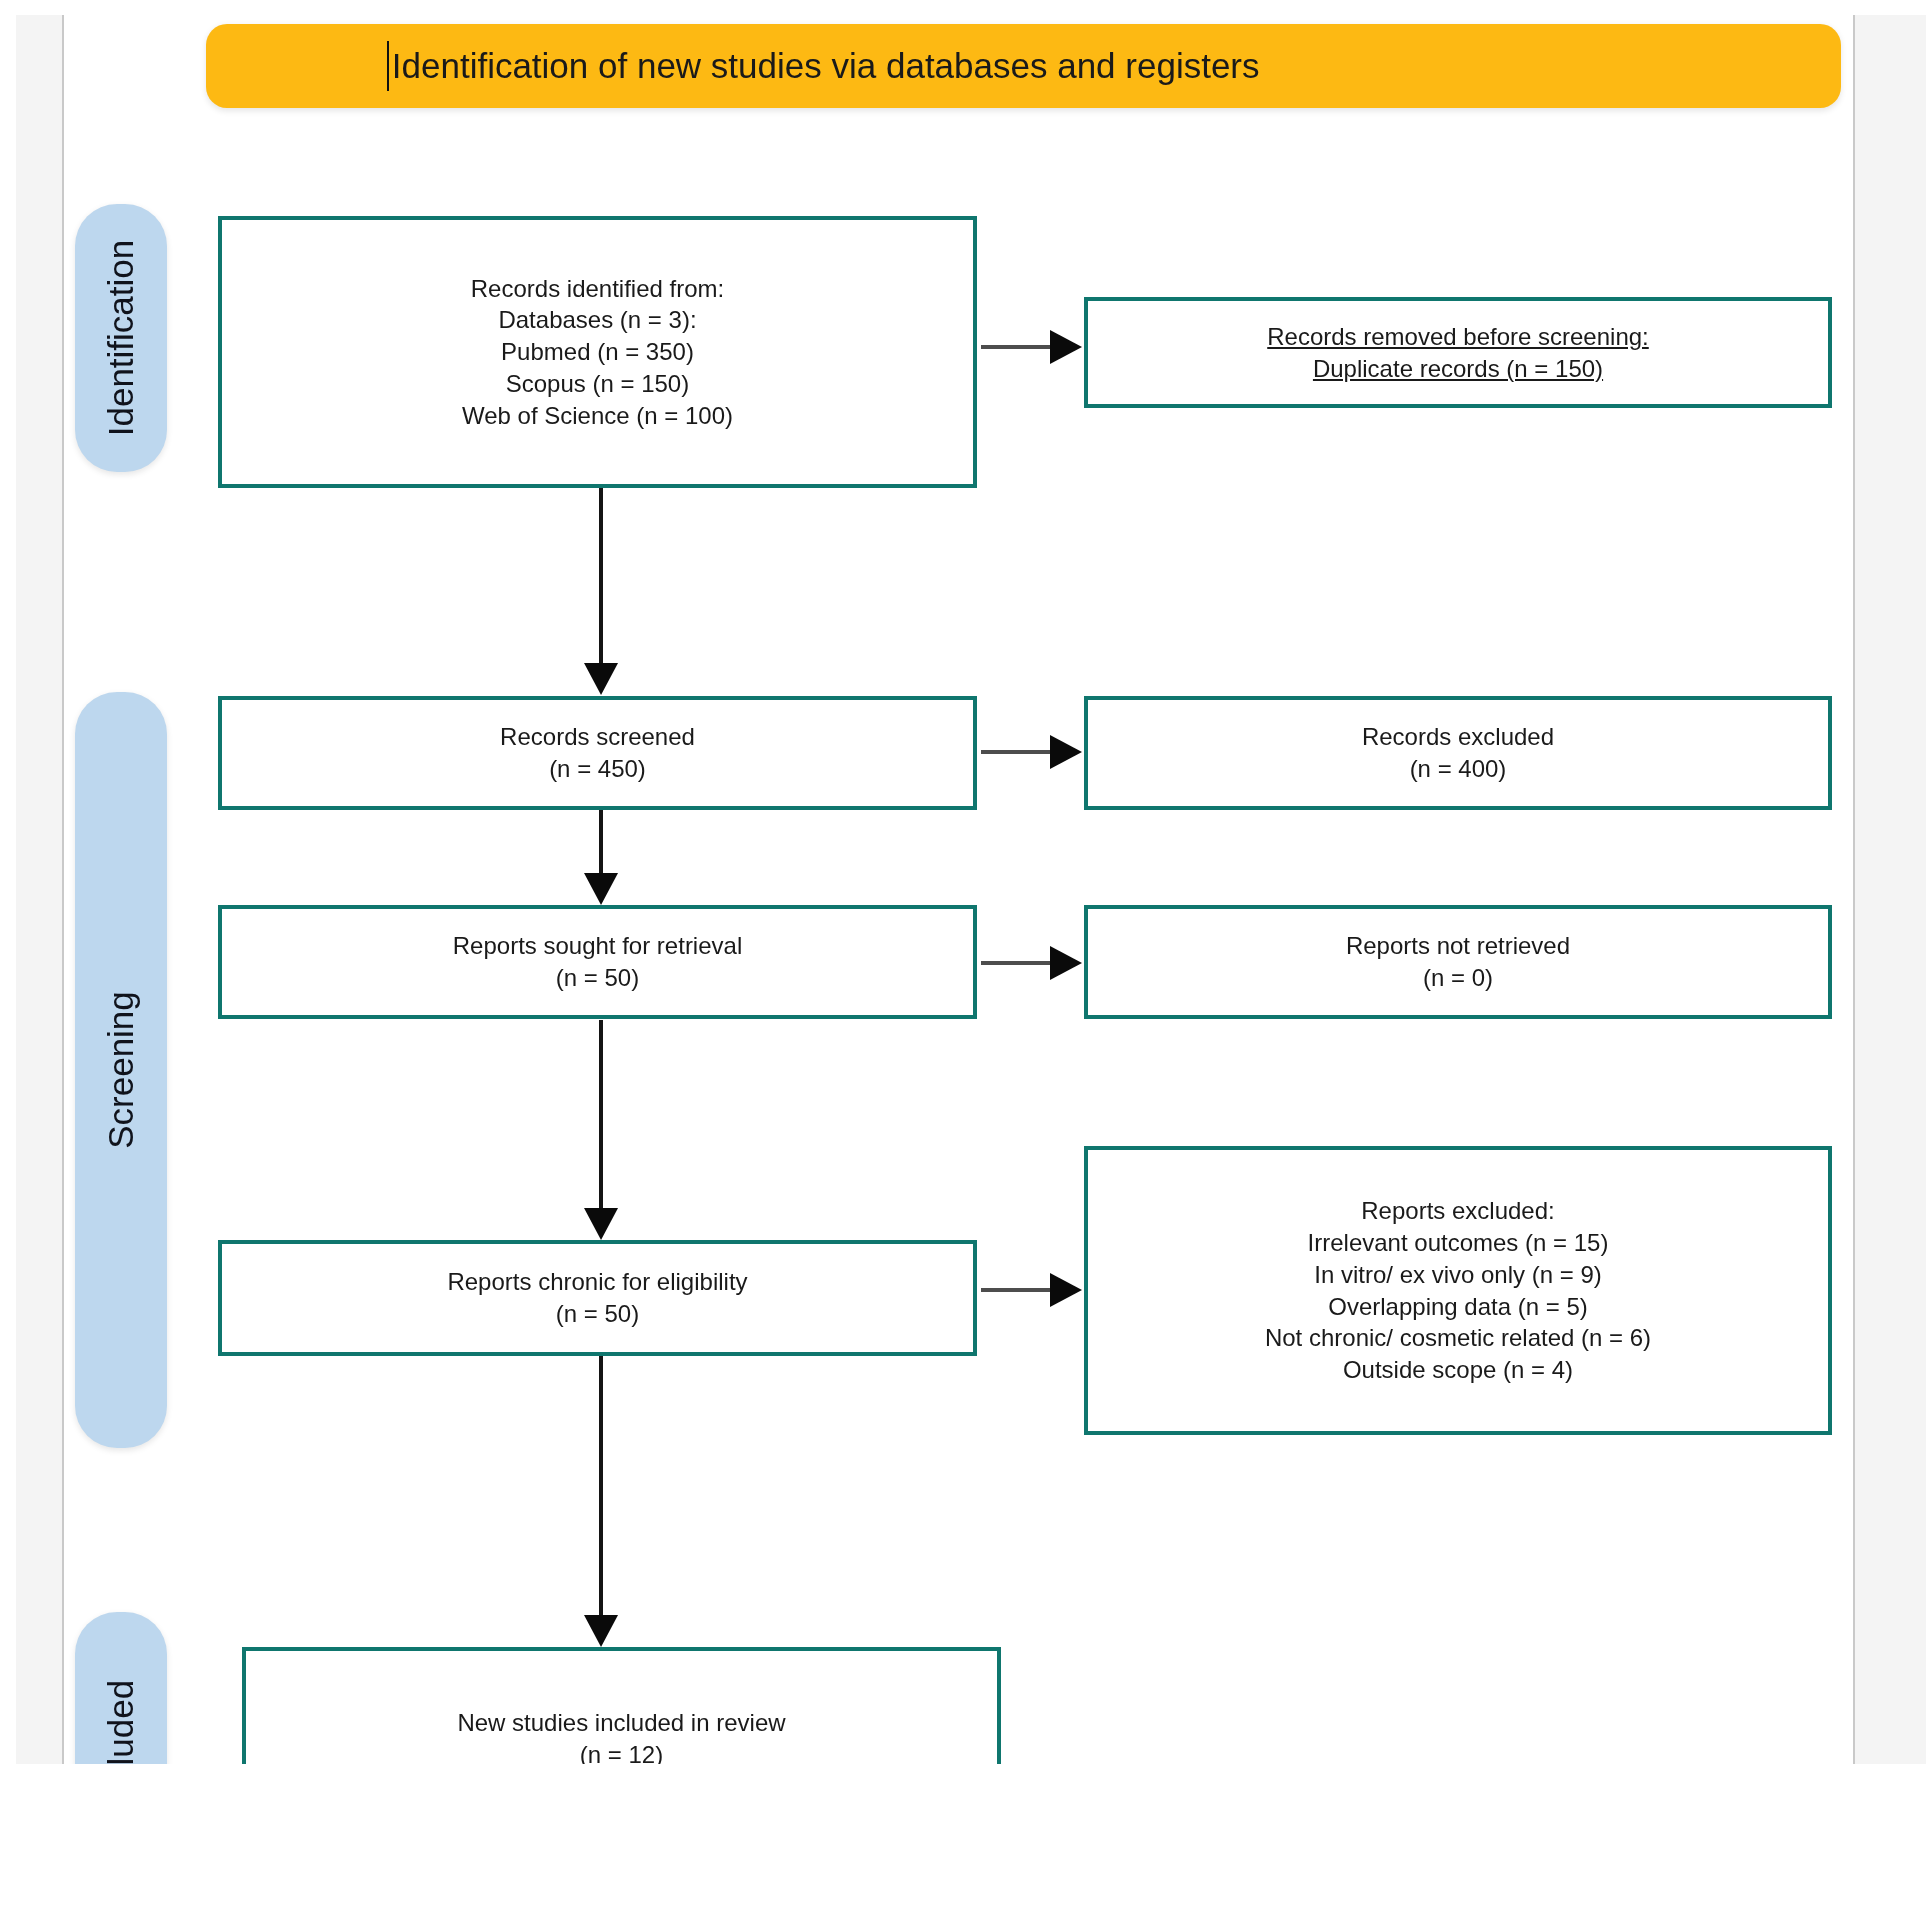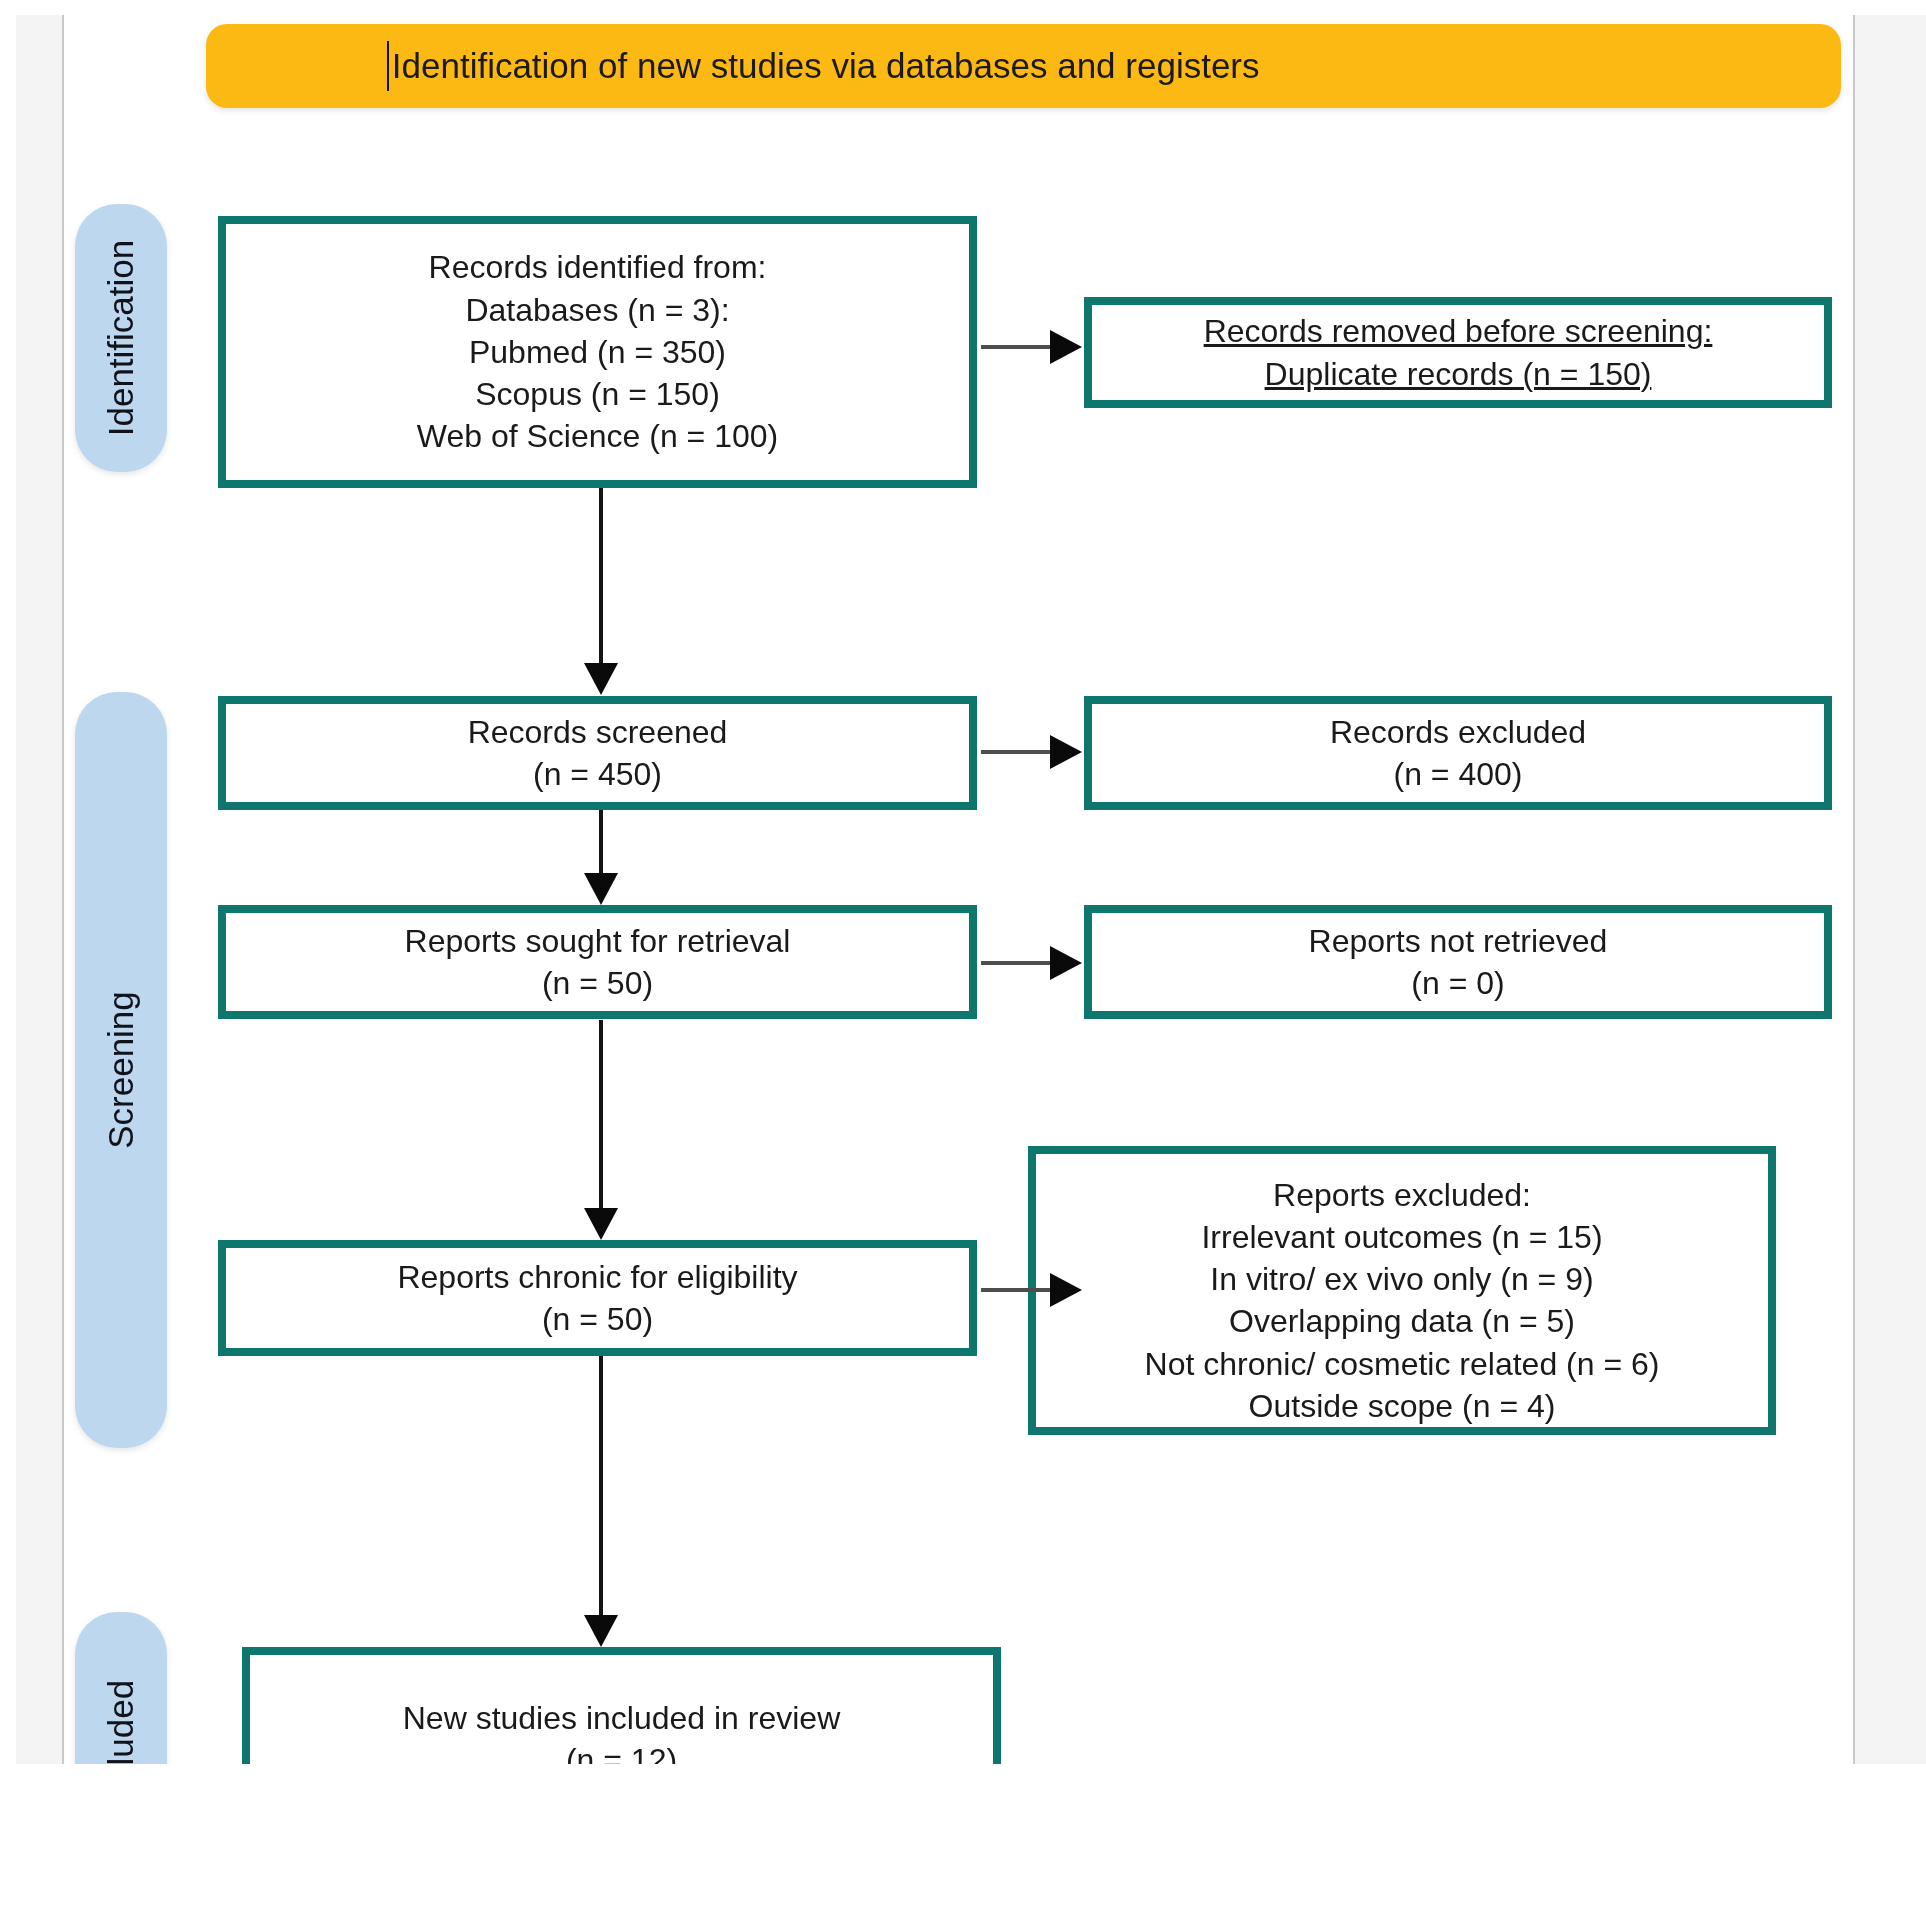--- a/index.html
+++ b/index.html
@@ -46,25 +46,25 @@
     font-size:35px;
     color:#10131c;
   }
   .stage.identification{top:204px;height:268px;}
   .stage.screening{top:692px;height:756px;}
   .stage.included{top:1612px;height:268px;}
 
   .flow-box{
     position:absolute;
     background:#ffffff;
-    border:8px solid #0f766e;
+    border:4px solid #0f766e;
     display:flex;flex-direction:column;
     align-items:center;justify-content:center;
     text-align:center;
-    font-size:32px;line-height:1.32;
+    font-size:24px;line-height:1.32;
     box-sizing:border-box;
   }
   .flow-box .lines div{white-space:nowrap;}
 
   .vline{position:absolute;width:4px;background:#141414;}
   .hline{position:absolute;height:4px;background:#4d4d4d;}
   .head-down{
     position:absolute;width:0;height:0;
     border-left:17px solid transparent;
     border-right:17px solid transparent;
@@ -154,21 +154,21 @@
       </div>
   </div>
 
   <div class="flow-box" style="left:1084px;top:905px;width:748px;height:114px;">
     <div class="lines">
         <div>Reports not retrieved</div>
         <div>(n = 0)</div>
       </div>
   </div>
 
-  <div class="flow-box" style="left:1028px;top:1146px;width:748px;height:289px;justify-content:flex-end;">
+  <div class="flow-box" style="left:1084px;top:1146px;width:748px;height:289px;">
     <div class="lines">
         <div>Reports excluded:</div>
         <div>Irrelevant outcomes (n = 15)</div>
         <div>In vitro/ ex vivo only (n = 9)</div>
         <div>Overlapping data (n = 5)</div>
         <div>Not chronic/ cosmetic related (n = 6)</div>
         <div>Outside scope (n = 4)</div>
       </div>
   </div>
 

